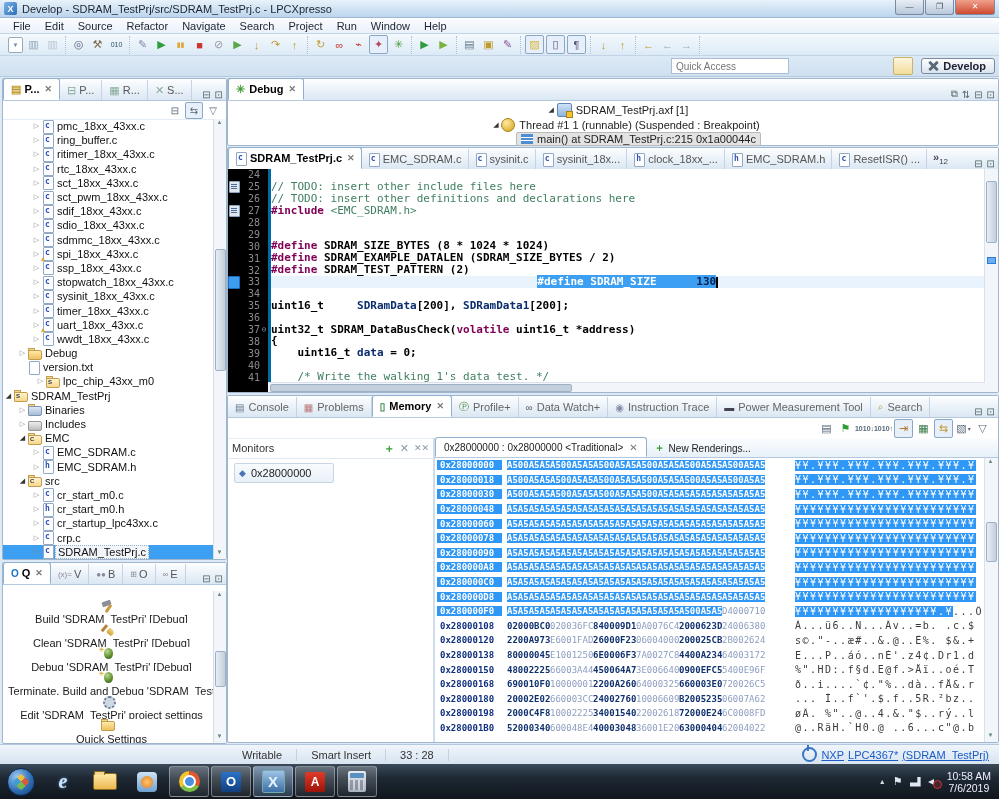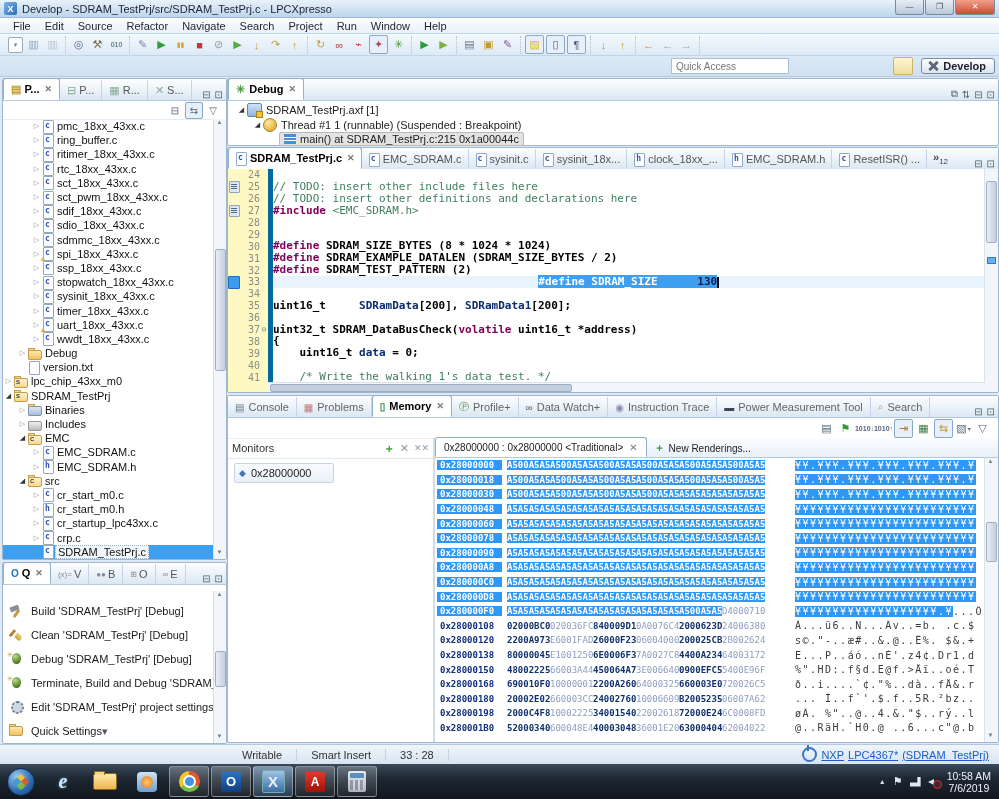--- a/index.html
+++ b/index.html
@@ -86,49 +86,49 @@
   .fold{display:inline-block;position:relative;width:14px;height:11px;flex:none;}
   .fold .bd{position:absolute;left:0;top:2px;width:12px;height:8px;
     background:linear-gradient(#ffe9a8,#f0c160);border:1px solid #c49d4c;border-radius:1px 2px 2px 1px;}
   .fold .tb{position:absolute;left:0;top:0;width:5px;height:3px;background:#f6d88c;
     border:1px solid #c49d4c;border-bottom:none;border-radius:1px 1px 0 0;}
   .fold.open .bd{background:linear-gradient(#fff2cc,#f6d88c);}
   .fold .ov{position:absolute;left:2px;top:3px;font:bold 6px "Liberation Sans",sans-serif;color:#334;}
   
   #quickstart{left:2px;top:562px;width:223px;height:180px;}
   #qs-list{position:absolute;left:0;top:28px;right:12px;bottom:0;padding-top:8px;}
-  .qrow{display:flex;align-items:center;height:24px;padding-left:6px;color:#1a1a1a;white-space:nowrap;overflow:hidden;}
+  .qrow{display:flex;align-items:center;height:24px;padding-left:6px;color:#1a1a1a;white-space:nowrap;overflow:hidden;flex-direction:column;}
   .qrow .qic{width:16px;height:14px;margin-right:6px;flex:none;position:relative;}
   .qrow.dim{color:#9aa4ae;}
   
   .qic.hammer::before{content:"";position:absolute;left:1px;top:2px;width:9px;height:5px;background:#8a8f98;border-radius:1px;transform:rotate(-20deg);}
   .qic.hammer::after{content:"";position:absolute;left:6px;top:5px;width:3px;height:9px;background:#c9973f;transform:rotate(35deg);border-radius:1px;}
   .qic.broom::before{content:"";position:absolute;left:2px;top:1px;width:2.5px;height:8px;background:#b5803a;transform:rotate(40deg);}
   .qic.broom::after{content:"";position:absolute;left:6px;top:6px;width:7px;height:6px;background:linear-gradient(#f0d375,#caa43f);border-radius:1px 4px 2px 2px;transform:rotate(40deg);}
   .qic.bug::before{content:"";position:absolute;left:3px;top:1px;width:9px;height:11px;border-radius:50%;
     background:radial-gradient(circle at 35% 30%,#bcd98a,#5d8a2e 60%,#2f4d12);}
   .qic.bug::after{content:"✳";position:absolute;left:-2px;top:-1px;font-size:7px;color:#d4a017;}
   .qic.gear::before{content:"";position:absolute;left:2px;top:1px;width:9px;height:9px;border:2px dotted #6b7b8c;border-radius:50%;background:#cdd8e4;}
   .qic.zip::before{content:"";position:absolute;left:2px;top:3px;width:10px;height:8px;background:#d9dde2;border:1px solid #9aa2ac;}
   
   #debugview{left:227px;top:78px;width:770px;height:66px;}
   #dbg-tree{padding-top:2px;}
-  .drow{height:14.5px;display:flex;align-items:center;white-space:nowrap;}
+  .drow{height:14.5px;display:flex;align-items:center;white-space:nowrap;justify-content:center;}
   .drow .lbl{margin-left:4px;}
   .drow .selbox{background:#e3e3e3;border:1px solid #b9b9b9;border-radius:2px;padding:0 4px;display:flex;align-items:center;}
   .ic-exe{width:13px;height:12px;background:linear-gradient(#cfe3f8,#8fb4dd);border:1px solid #5f87b5;border-radius:2px;position:relative;flex:none;}
   .ic-exe::after{content:"";position:absolute;right:-2px;bottom:-2px;width:5px;height:5px;background:#f4c430;border:1px solid #a8821d;}
   .ic-thread{width:12px;height:12px;border-radius:50%;background:radial-gradient(circle at 35% 30%,#ffe9a0,#d4a017);border:1px solid #a8821d;flex:none;}
   .ic-frame{width:12px;height:10px;flex:none;background:repeating-linear-gradient(#4f8cd0 0 2.5px,#fff 2.5px 3.5px);}
   
   #editor{left:227px;top:147px;width:770px;height:244px;}
   #edtabs{height:21px;}
   #edtabs .ptab{padding:0 6px;}
   .edbody{position:absolute;left:0;top:21px;right:0;bottom:0;display:flex;}
-  #gutter{width:40px;background:#fef9c3;border-right:5px solid #0369a1;flex:none;position:relative;}
+  #gutter{width:40px;background:#000000;border-right:3px solid #0369a1;flex:none;position:relative;}
   .lnrow{height:11.9px;display:flex;align-items:center;}
   .lnrow .ann{width:12px;height:11px;flex:none;position:relative;}
   .lnrow .num{width:20px;text-align:right;color:#8b8b8b;font:10px "DejaVu Sans Mono",monospace;flex:none;}
   .lnrow .fm{width:8px;font:8px "DejaVu Sans Mono",monospace;color:#789;text-align:center;flex:none;}
   .ann .task{position:absolute;left:1px;top:0;width:9px;height:10px;background:#dfe6ee;border:1px solid #8ea6c2;border-radius:1px;}
   .ann .task::after{content:"";position:absolute;left:1px;top:2px;width:6px;height:1px;background:#4a6a94;box-shadow:0 2px 0 #4a6a94,0 4px 0 #4a6a94;}
   .ann .cur{position:absolute;left:0;top:0;width:10px;height:11px;background:#3d9bf0;border:1px solid #1c6fc0;border-radius:1px;}
   #codearea{flex:1;position:relative;overflow:hidden;font:11px/11.9px "DejaVu Sans Mono",monospace;background:#fff;}
   .crow{height:11.9px;white-space:pre;}
   .crow.current{background:#e9f3fd;text-align:center;}
@@ -480,21 +480,21 @@
           </span>
           <span class="tlabel">Debug</span>
         </div>
         <div class="trow" style="padding-left: 14px;">
           <span class="twist"></span>
           <span class="fic">
             <span class="pg"></span>
           </span>
           <span class="tlabel">version.txt</span>
         </div>
-        <div class="trow" style="padding-left: 0px;">
+        <div class="trow" style="padding-left: 0px; margin-left: 32px;">
           <span class="twist">▷</span>
           <span class="fold open">
             <span class="tb"></span>
             <span class="bd"></span>
             <span class="ov">S</span>
           </span>
           <span class="tlabel">lpc_chip_43xx_m0</span>
         </div>
         <div class="trow" style="padding-left: 0px;">
           <span class="twist e">◢</span>

